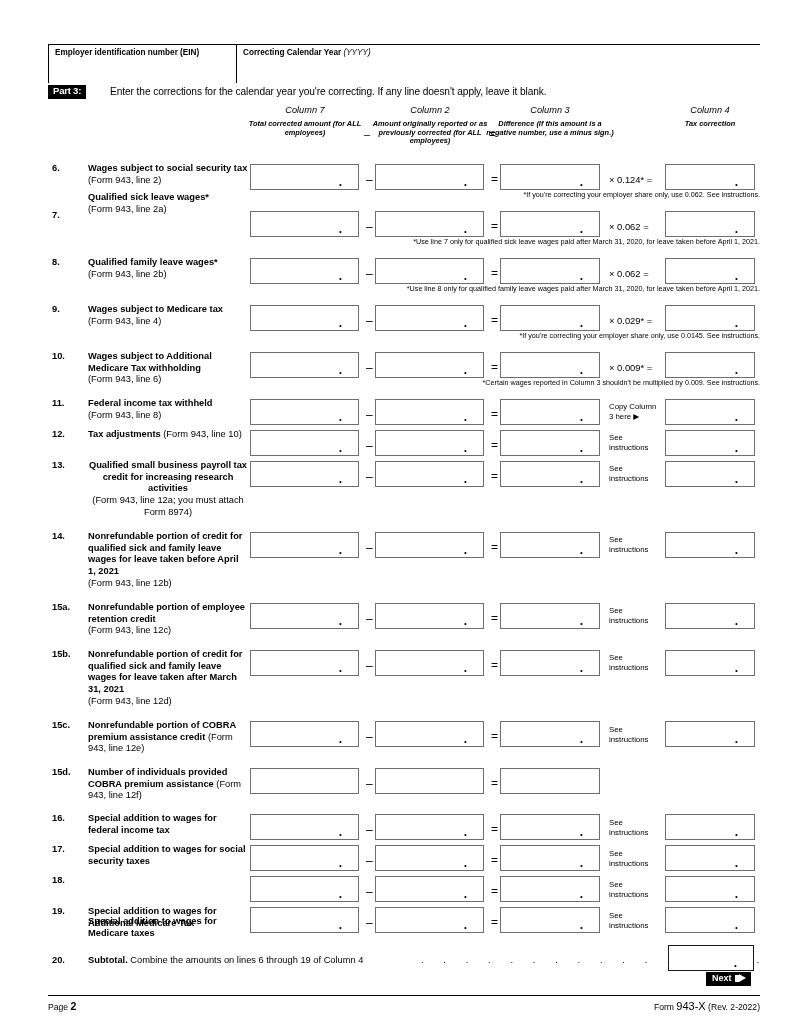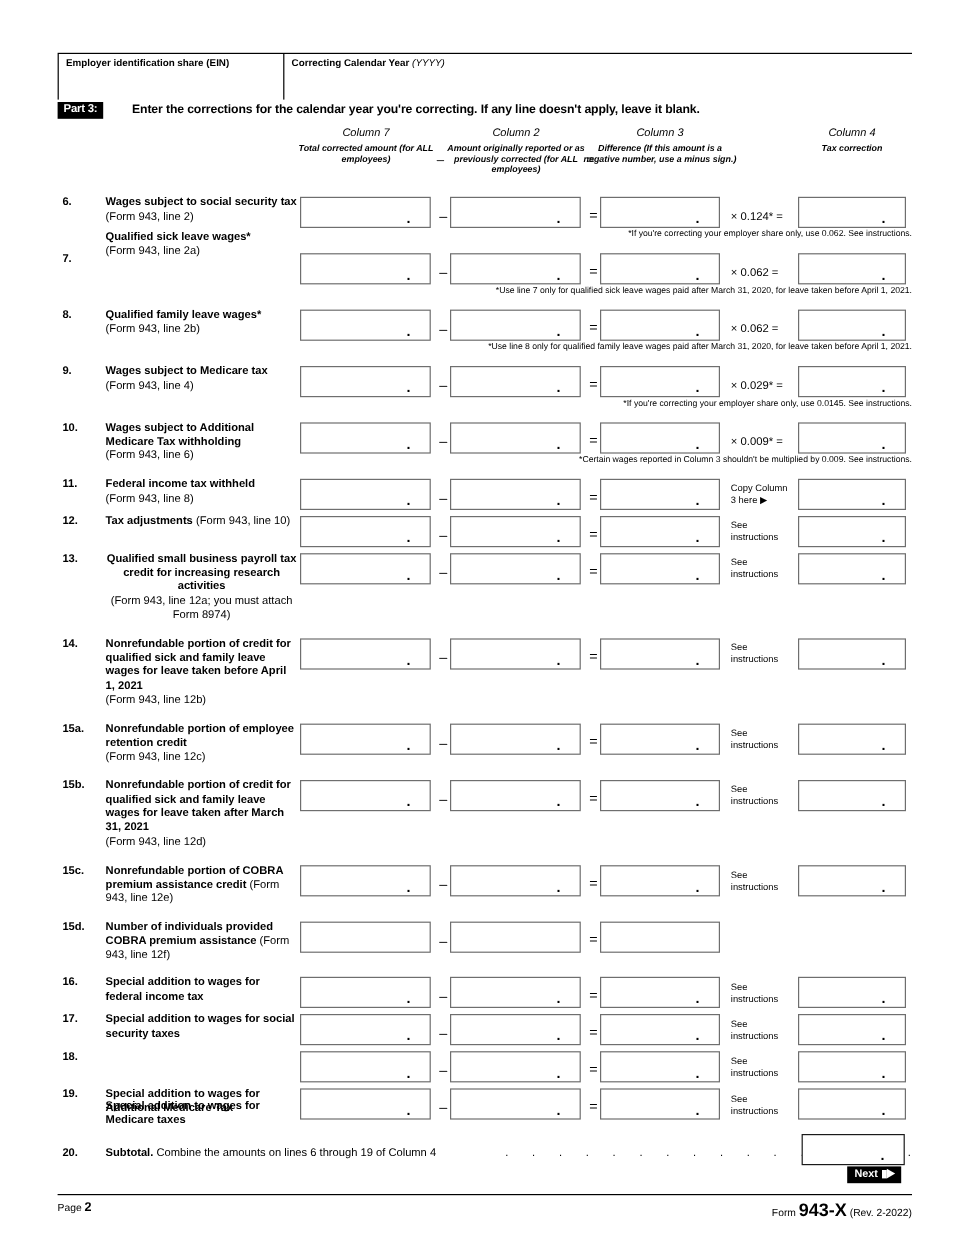--- a/index.html
+++ b/index.html
@@ -75,21 +75,21 @@
     font-weight: bold;
     padding: 1px 5px 2px 5px;
     letter-spacing: -0.2px;
     line-height: 1.15;
   }
   .parttext {
     position: absolute;
     left: 62px;
     top: 1px;
     font-size: 10.2px;
-    font-weight: bold;
+    font-weight: normal;
     white-space: nowrap;
     letter-spacing: -0.1px;
   }
 
   
   .colhdr { position: absolute; }
   .colhdr .ctitle {
     font-size: 9.2px;
     font-style: italic;
     text-align: center;
@@ -227,30 +227,30 @@
     font-size: 8.6px;
   }
   .pagenum b { font-size: 10.5px; }
   .formid {
     position: absolute;
     right: 40px;
     top: 1000px;
     font-size: 8.6px;
     white-space: nowrap;
   }
-  .formid .big { font-size: 15px; font-weight: bold; }
+  .formid .big { font-size: 11px; font-weight: normal; }
 </style>
 </head>
 <body>
 
 <div class="page">
 
   <div class="idhdr">
     <div class="cellein">
-      <div class="idlab">Employer identification share (EIN)</div>
+      <div class="idlab">Employer identification number (EIN)</div>
     </div>
     <div class="cellyear">
       <div class="idlab"><span>Correcting Calendar Year</span> <i>(YYYY)</i></div>
     </div>
   </div>
 
   <div class="partbar">
     <div class="parttag">Part 3:</div>
     <div class="parttext">Enter the corrections for the calendar year you're correcting. If any line doesn't apply, leave it blank.</div>
   </div>

